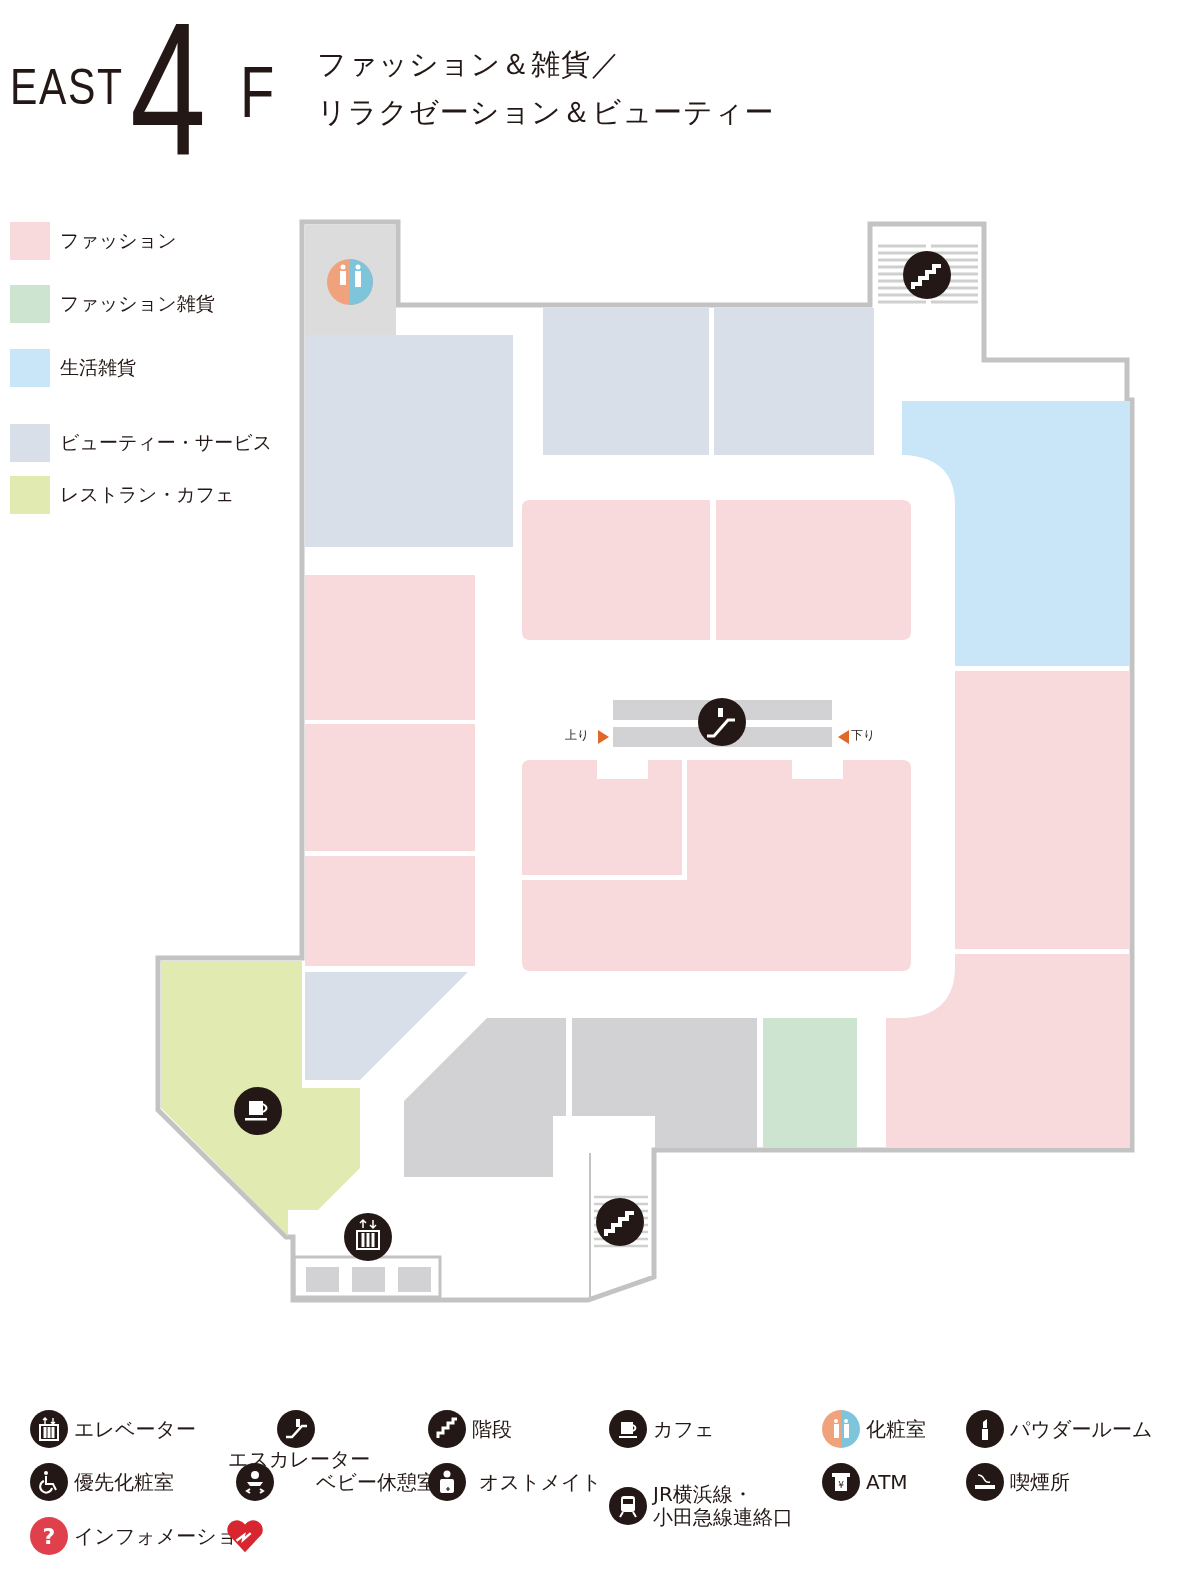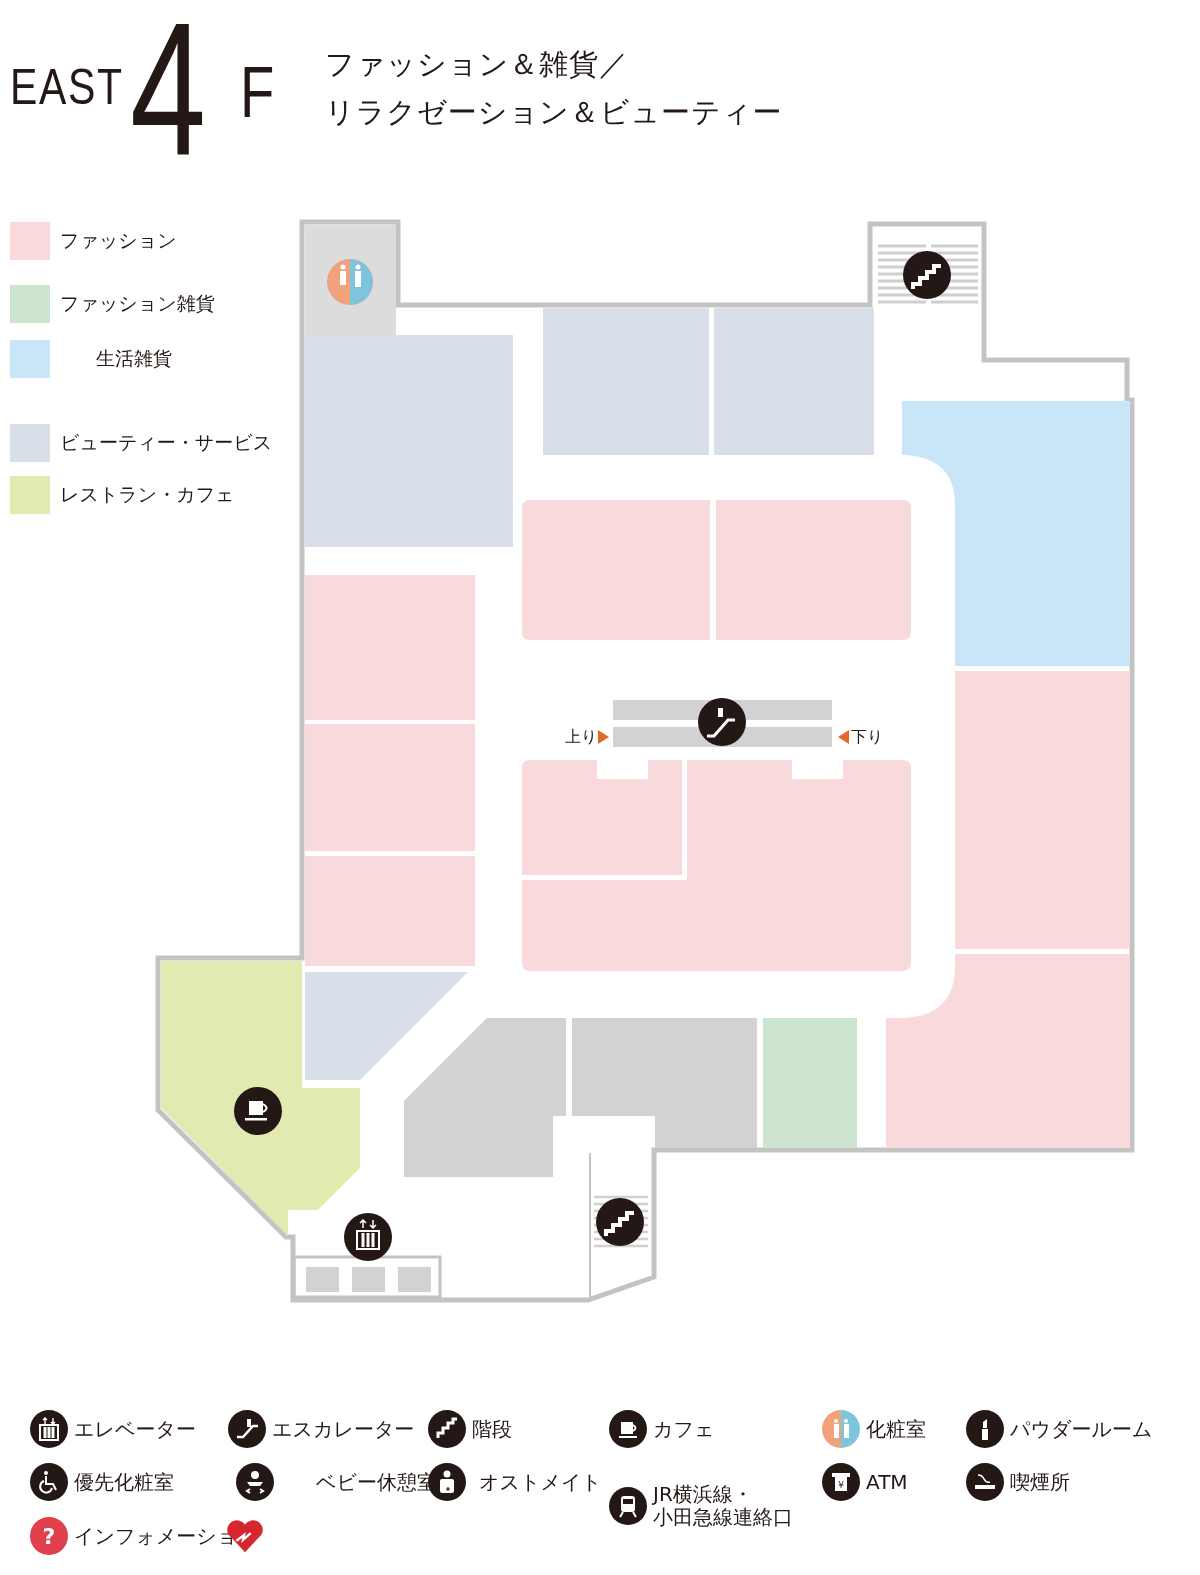--- a/index.html
+++ b/index.html
@@ -2,33 +2,33 @@
 <html><head>
 <meta charset="utf-8">
 <style>
   html,body{margin:0;padding:0;background:#fff;}
   body{width:1200px;height:1575px;position:relative;overflow:hidden;font-family:"DejaVu Sans","Liberation Sans",sans-serif;color:#231815;}
   .abs{position:absolute;}
   
   .hdr-east{left:10px;top:62px;font-family:"Liberation Sans",sans-serif;font-size:50px;letter-spacing:2px;transform:scaleX(0.82);transform-origin:left top;line-height:1;}
   .hdr-num{left:130px;top:-6px;font-family:"Liberation Sans",sans-serif;font-size:190px;line-height:1;transform:scaleX(0.72);transform-origin:left top;}
   .hdr-f{left:240px;top:56px;font-family:"Liberation Sans",sans-serif;font-size:72px;line-height:1;transform:scaleX(0.78);transform-origin:left top;}
-  .hdr-sub{left:325px;font-size:29px;line-height:1;letter-spacing:1px;font-weight:300;}
+  .hdr-sub{left:317px;font-size:29px;line-height:1;letter-spacing:1px;font-weight:300;}
   
   .cat{left:10px;display:flex;align-items:center;height:40px;}
   .cat .sw{width:40px;height:38px;margin-right:10px;}
   .cat .lbl{font-size:19px;}
   
   #map{left:0;top:0;width:1200px;height:1400px;}
   
   .fac{display:flex;align-items:center;}
   .fac .ic{width:38px;height:38px;border-radius:50%;background:#231815;display:flex;align-items:center;justify-content:center;margin-right:6px;flex:none;}
   .fac .ic svg{display:block;}
   .fac .lbl{font-size:20px;line-height:1.15;}
-  .esc-lbl{font-size:16px;}
+  .esc-lbl{font-size:12px;}
 </style>
 </head>
 <body>
 
 <div class="abs hdr-east">EAST</div>
 <div class="abs hdr-num">4</div>
 <div class="abs hdr-f">F</div>
 <div class="abs hdr-sub" style="top:50px;">ファッション＆雑貨／</div>
 <div class="abs hdr-sub" style="top:98px;">リラクゼーション＆ビューティー</div>
 
@@ -155,21 +155,21 @@
 <div class="abs esc-lbl" style="left:851px;top:727px;">下り</div>
 
 <div class="abs cat" style="top:221px;">
   <span class="sw" style="background:#f8d9dc"></span>
   <span class="lbl">ファッション</span>
 </div>
 <div class="abs cat" style="top:284px;">
   <span class="sw" style="background:#cde4d0"></span>
   <span class="lbl">ファッション雑貨</span>
 </div>
-<div class="abs cat" style="top:339px;gap:36px;">
+<div class="abs cat" style="top:348px;">
   <span class="sw" style="background:#c8e6f8"></span>
   <span class="lbl">生活雑貨</span>
 </div>
 <div class="abs cat" style="top:411px;margin-top:12px;">
   <span class="sw" style="background:#d9dfe9"></span>
   <span class="lbl">ビューティー・サービス</span>
 </div>
 <div class="abs cat" style="top:475px;">
   <span class="sw" style="background:#e1ebb1"></span>
   <span class="lbl">レストラン・カフェ</span>
@@ -178,21 +178,21 @@
 <div class="abs fac" style="left:30px;top:1410px;">
   <span class="ic">
       <svg width="24" height="26" viewBox="0 0 24 26">
         <rect x="3" y="9" width="18" height="15" fill="none" stroke="#fff" stroke-width="2"></rect>
         <path d="M8 11v11M12 11v11M16 11v11" stroke="#fff" stroke-width="3"></path>
         <path d="M8 8V2M6 4l2-2 2 2M16 2v6M14 6l2 2 2-2" stroke="#fff" stroke-width="1.4" fill="none"></path>
       </svg>
     </span>
   <span class="lbl">エレベーター</span>
 </div>
-<div class="abs fac" style="left:228px;top:1410px;">
+<div class="abs fac" style="left:228px;top:1410px;flex-direction:column;">
   <span class="ic">
       <svg width="26" height="26" viewBox="0 0 26 26">
         <rect x="13" y="3" width="4" height="8" fill="#fff"></rect>
         <path d="M3 21h6l10-11h5" fill="none" stroke="#fff" stroke-width="2.5"></path>
       </svg>
     </span>
   <span class="lbl">エスカレーター</span>
 </div>
 <div class="abs fac" style="left:428px;top:1410px;">
   <span class="ic">

